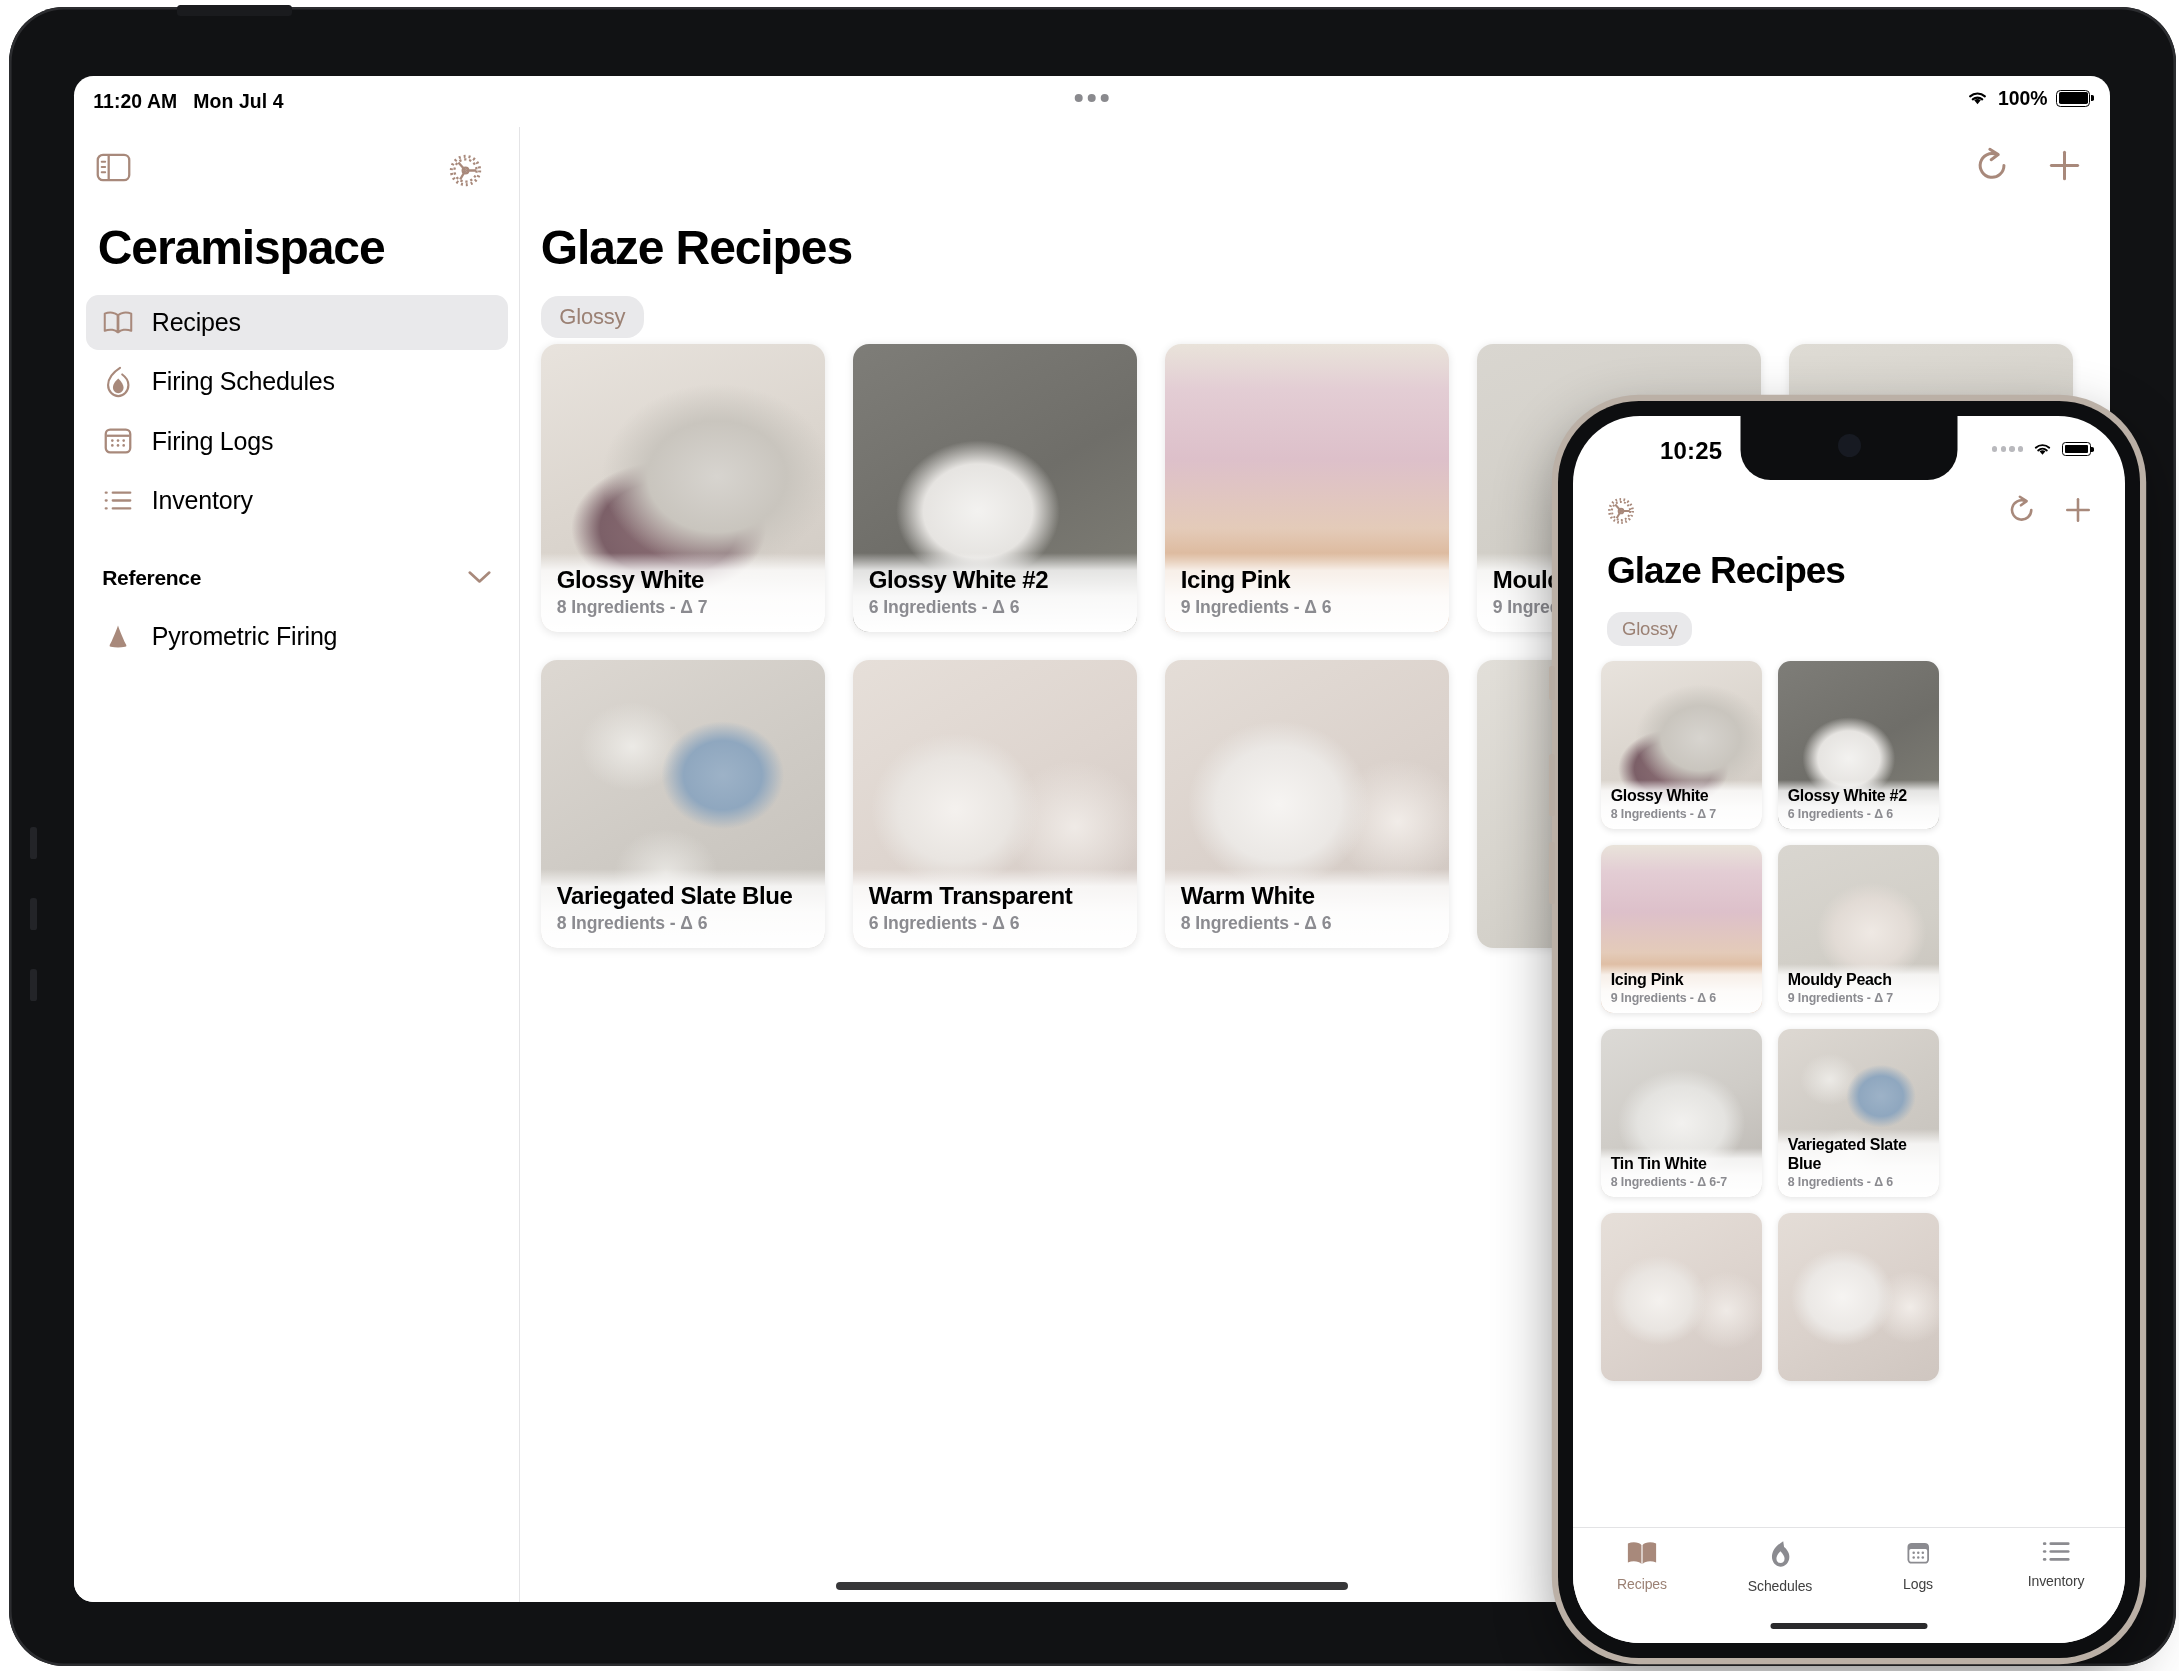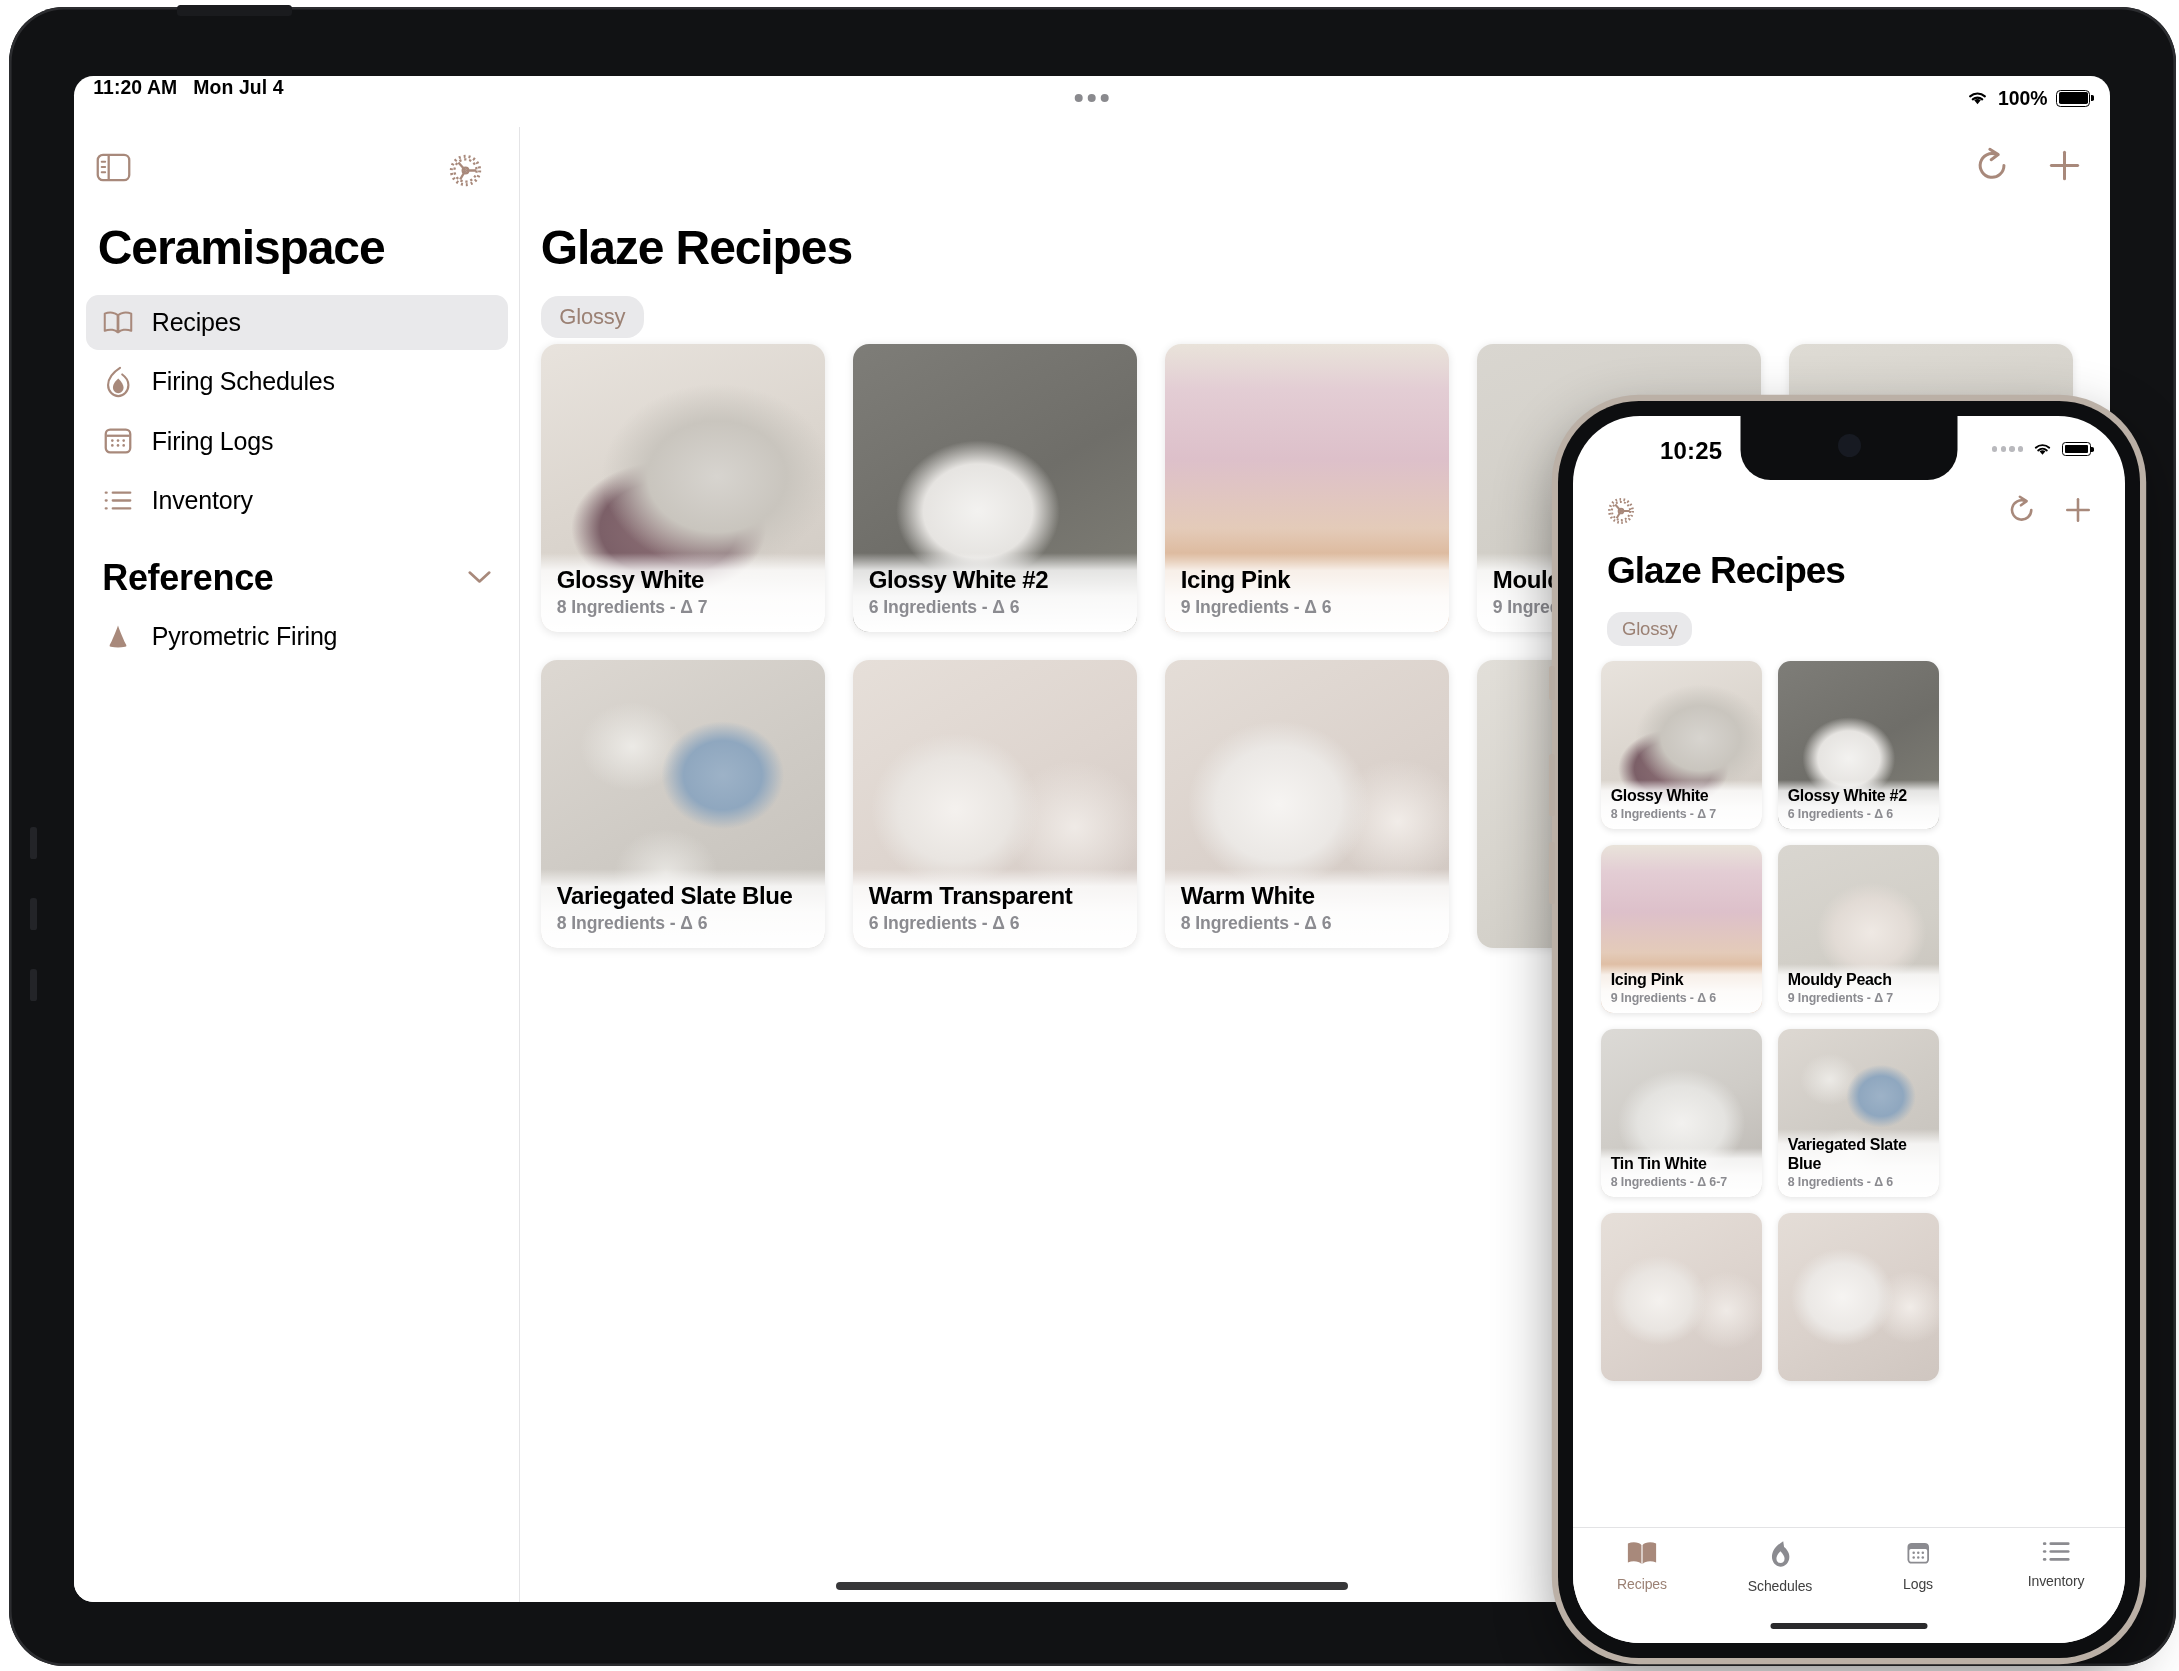--- a/index.html
+++ b/index.html
@@ -29,21 +29,21 @@
     position:absolute;left:65px;top:69px;width:2036px;height:1526px;
     background:#ffffff;border-radius:19.4px;overflow:hidden;
   }
 
   
   .ipad-statusbar{
     position:absolute;top:0;left:0;width:100%;height:51px;
     display:flex;align-items:center;
   }
   .ipad-status-left{
-    position:absolute;left:19.4px;top:0;
+    position:absolute;left:19.4px;top:14px;
     font-size:19.4px;font-weight:600;color:#000;letter-spacing:0.1px;
     display:flex;gap:16px;
   }
   .ipad-status-center{
     position:absolute;left:50%;transform:translateX(-50%);top:17.6px;
     display:flex;gap:5.3px;
   }
   .dotmini{width:8px;height:8px;border-radius:50%;background:#8a8a8e;}
   .ipad-status-right{
     position:absolute;right:19.4px;top:10.6px;display:flex;align-items:center;gap:8.8px;
@@ -74,21 +74,21 @@
     display:flex;align-items:center;gap:17.6px;
     height:55px;padding:0 16px;border-radius:12.4px;margin-bottom:4.4px;cursor:pointer;
   }
   .sb-item.selected{background:#e9e9eb;}
   .sb-item .lbl{font-size:25px;color:#000;letter-spacing:-0.2px;}
   .sb-icon{width:32px;height:32px;display:flex;align-items:center;justify-content:center;flex:0 0 32px;}
   .sb-section{
     display:flex;align-items:center;justify-content:space-between;
     padding:0 16px;margin-top:28px;margin-bottom:8.8px;height:44px;cursor:pointer;
   }
-  .sb-section .lbl{font-size:36px;font-weight:700;color:#000;letter-spacing:-0.3px;}
+  .sb-section .lbl{font-size:21px;font-weight:700;color:#000;letter-spacing:-0.3px;}
 
   
   #ipad-detail{
     position:absolute;left:446px;top:51px;right:0;height:calc(100% - 51px);
     background:#fff;overflow:hidden;
   }
   .dt-toolbar{position:absolute;top:19.4px;right:26.5px;display:flex;gap:35px;align-items:center;}
   .dt-title{
     position:absolute;left:21px;top:93px;
     font-size:48px;font-weight:700;color:#000;letter-spacing:-1.1px;

